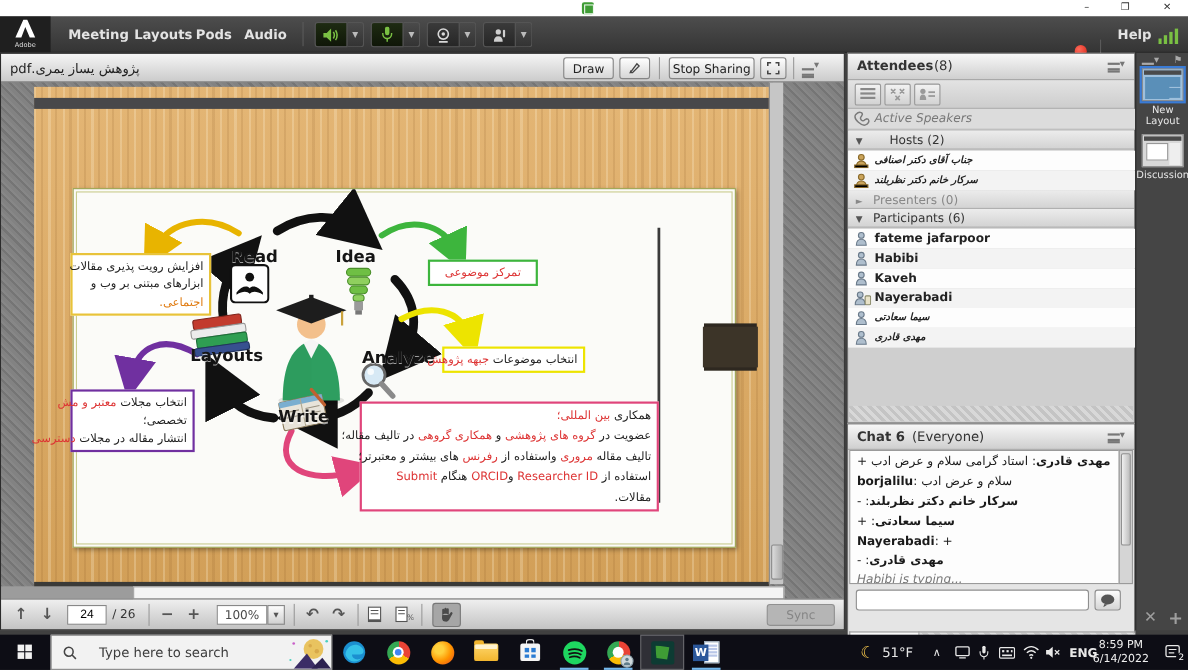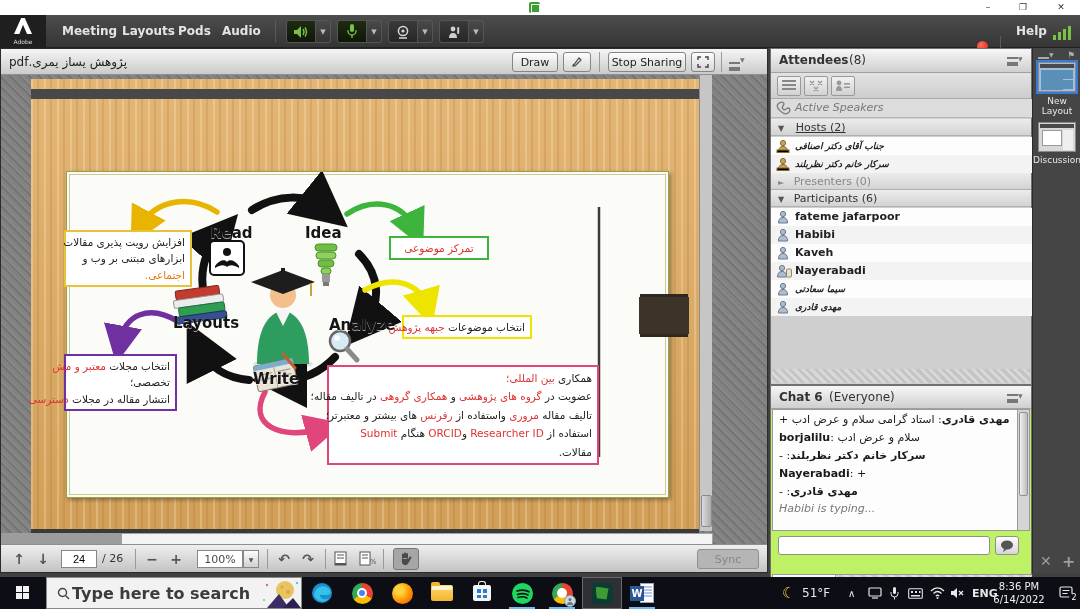--- a/index.html
+++ b/index.html
@@ -73,21 +73,21 @@
   .vbtn { top:3px; width:24px; height:20px; background:linear-gradient(#f2f2f2,#d2d2d2); border:1px solid #999; border-radius:2px; }
   .secrow { position:absolute; left:0; width:260px; height:17px; background:linear-gradient(#ececec,#d3d3d3); border-bottom:1px solid #b0b0b0; font-size:11px; color:#333; line-height:17px; }
   .arow { position:absolute; left:0; width:308px; height:18px; font-size:11px; color:#222; line-height:18px; }
   .arow.alt { background:#f3f3f3; }
   .arow.w { background:#fdfdfd; }
   .fa-name { position:absolute; left:24px; top:0; }
   .fa-name.fa-rtl { direction:rtl; font-size:9px; font-style:italic; font-weight:bold; }
   .personico { position:absolute; left:5px; top:2px; width:14px; height:14px; }
   .hatchlight { background:repeating-linear-gradient(45deg,#d8d8d8 0 3px,#c4c4c4 3px 6px); }
 
-  .chatpod { left:770px; top:385px; width:262px; height:208px; background:#bef264; border:1px solid #707070; }
+  .chatpod { left:770px; top:385px; width:262px; height:208px; background:#e5e5e5; border:1px solid #707070; }
   .chatmsgs { position:absolute; left:1px; top:23px; width:246px; height:122px; background:#fdfdfd; border:1px solid #9a9a9a; overflow:hidden; }
   .chatscroll { position:absolute; right:1px; top:23px; width:13px; height:122px; background:#d5d5d5; border:1px solid #9a9a9a; }
   .cthumb { position:absolute; left:1px; top:2px; width:9px; height:84px; background:linear-gradient(90deg,#efefef,#bdbdbd); border:1px solid #909090; border-radius:2px; }
   .cmsg { padding:3px 6px 2px 6px; font-size:11px; text-align:left; white-space:nowrap; color:#1a1a1a; }
   .cmsg b { font-weight:bold; }
   .typing { font-size:11px; font-style:italic; color:#777; padding:2px 6px; }
   .chatinput { position:absolute; left:7px; top:150px; width:212px; height:19px; background:#fff; border:1px solid #8f8f8f; border-radius:3px; font-size:11px; padding:0 4px; }
   .sendbtn { position:absolute; left:224px; top:150px; width:24px; height:19px; background:linear-gradient(#fdfdfd,#d6d6d6); border:1px solid #8f8f8f; border-radius:3px; }
   .chattab { position:absolute; left:1px; bottom:1px; width:64px; height:17px; background:linear-gradient(#fcfcfc,#e2e2e2); border:1px solid #9a9a9a; border-bottom:none; font-size:11px; text-align:center; line-height:16px; color:#222; }
   .tabstrip { position:absolute; left:65px; bottom:1px; width:196px; height:17px; background:repeating-linear-gradient(45deg,#e0e0e0 0 4px,#cccccc 4px 8px); border-top:1px solid #9a9a9a; }
@@ -99,21 +99,21 @@
   .thumb .bar { position:absolute; left:1px; top:1px; right:1px; height:4px; background:#4a4a4a; }
   .laylbl { position:absolute; width:48px; text-align:center; color:#e8e8e8; font-size:9px; }
   .laybottom { position:absolute; color:#9f9f9f; font-weight:bold; font-size:14px; }
 
   
   .taskbar { left:0; top:577px; width:1080px; height:32px; background:#0d0d15; color:#eee; }
   .startbtn { left:0; top:0; width:46px; height:32px; }
   .winlogo { position:absolute; left:16px; top:9px; width:14px; height:14px; }
   .winlogo div { position:absolute; width:6px; height:6px; background:#f2f2f2; }
   .searchbox { left:46px; top:0; width:256px; height:32px; background:#f2f2f2; border:1px solid #888; display:flex; align-items:center; }
-  .searchtxt { color:#3c3c3c; font-size:16px; margin-left:2px; white-space:nowrap;font-weight:bold; }
+  .searchtxt { color:#3c3c3c; font-size:12px; margin-left:20px; white-space:nowrap; }
   .tbslot { top:0; width:40px; height:32px; display:flex; align-items:center; justify-content:center; }
   .underline { position:absolute; bottom:0; left:7px; width:26px; height:2px; background:#76b9ed; }
   .tbslot.active { background:rgba(255,255,255,.14); border:1px solid rgba(255,255,255,.28); }
   .trayico { top:0; height:32px; display:flex; align-items:center; justify-content:center; color:#e8e8e8; }
   .clock { right:28px; top:3px; width:66px; text-align:center; font-size:10px; line-height:13px; color:#f0f0f0; }
 </style>
 </head>
 <body>
 
 <div id="root">
@@ -418,21 +418,21 @@
           </svg></div>
     </div>
     <div class="arow" style="top:50px;height:19px;background:#dcdcdc;border-bottom:1px solid #b8b8b8;">
       <span class="personico"><svg width="15" height="14" viewBox="0 0 15 14">
             <path d="M2 3 C5 0 8 1 8 3 L7 5 C6 6 6 7 7 8 C8 9 9 9 10 8 L12 7 C14 7 15 10 12 12 C8 15 -1 7 2 3 Z" fill="none" stroke="#7a7a7a" stroke-width="1.3"></path>
           </svg></span>
       <span class="fa-name" style="font-style:italic;color:#777;">Active Speakers</span>
     </div>
     <div class="secrow" style="top:70px;">
       <span style="margin-left:7px;font-size:8px;color:#555;">▼</span>
-      <span style="margin-left:8px;text-decoration:underline;">Hosts (2)</span>
+      <span style="margin-left:21px;">Hosts (2)</span>
     </div>
     <div class="arow w" style="top:88px;">
       <span class="personico"><svg width="14" height="14" viewBox="0 0 14 14">
             <circle cx="7" cy="4" r="2.6" fill="#caa35a" stroke="#8a6a2a"></circle>
             <path d="M2.5 13 q0 -5.5 4.5 -5.5 q4.5 0 4.5 5.5 Z" fill="#caa35a" stroke="#8a6a2a"></path>
             <rect x="1" y="11" width="12" height="2.5" fill="#b8boa0" stroke="#8a6a2a"></rect>
           </svg></span>
       <span class="fa-name fa-rtl">جناب آقای دکتر اصنافی</span>
     </div>
     <div class="arow alt" style="top:106px;">
@@ -505,20 +505,21 @@
   <div class="abs chatpod">
     <div class="podhdr" style="height:23px;">
       <b style="position:absolute;left:8px;top:4px;">Chat 6</b>
       <span style="position:absolute;left:58px;top:4px;">(Everyone)</span>
       <span class="podmenu"><span class="hamb"></span><span class="ddcaret">▼</span></span>
     </div>
     <div class="chatmsgs">
       <div class="cmsg" dir="rtl"><b>مهدی قادری</b>: <span>استاد گرامی سلام و عرض ادب +</span></div>
       <div class="cmsg" dir="ltr"><b>borjalilu</b>: <span>سلام و عرض ادب</span></div>
       <div class="cmsg" dir="rtl"><b>سرکار خانم دکتر نظربلند</b>: <span>-</span></div>
+      <div class="cmsg" dir="rtl"><b>سیما سعادتی</b>: <span>+</span></div>
       <div class="cmsg" dir="ltr"><b>Nayerabadi</b>: <span>+</span></div>
       <div class="cmsg" dir="rtl"><b>مهدی قادری</b>: <span>-</span></div>
       <div class="typing">Habibi is typing...</div>
     </div>
     <div class="chatscroll">
         <div class="cthumb"></div>
       </div>
     <input class="chatinput" style="">
     <div class="sendbtn">
       <svg width="14" height="12" viewBox="0 0 14 12" style="margin:3px 0 0 4px">
@@ -675,21 +676,21 @@
       </div>
     <div class="abs trayico" style="left:950px;">
         <svg width="15" height="12" viewBox="0 0 15 12">
           <polygon points="1,4 3.5,4 7,1 7,11 3.5,8 1,8" fill="#e8e8e8"></polygon>
           <line x1="9" y1="4" x2="13" y2="8" stroke="#e8e8e8" stroke-width="1.2"></line>
           <line x1="13" y1="4" x2="9" y2="8" stroke="#e8e8e8" stroke-width="1.2"></line>
         </svg>
       </div>
     <div class="abs trayico" style="left:972px;font-size:11px;font-weight:bold;">ENG</div>
     <div class="abs clock">
-      <div>8:36 PM</div>
+      <div>8:59 PM</div>
       <div>6/14/2022</div>
     </div>
     <div class="abs" style="right:4px;top:8px;width:17px;height:15px;">
       <svg width="15" height="14" viewBox="0 0 15 14">
           <rect x="1" y="1" width="12" height="10" rx="1.5" fill="none" stroke="#e8e8e8" stroke-width="1.2"></rect>
           <line x1="3.5" y1="4.5" x2="10.5" y2="4.5" stroke="#e8e8e8"></line>
           <line x1="3.5" y1="7.5" x2="8.5" y2="7.5" stroke="#e8e8e8"></line>
         </svg>
       <span style="position:absolute;right:-3px;bottom:-3px;width:10px;height:10px;border-radius:50%;background:#0d0d15;color:#fff;font-size:8px;text-align:center;line-height:10px;">2</span>
     </div>

